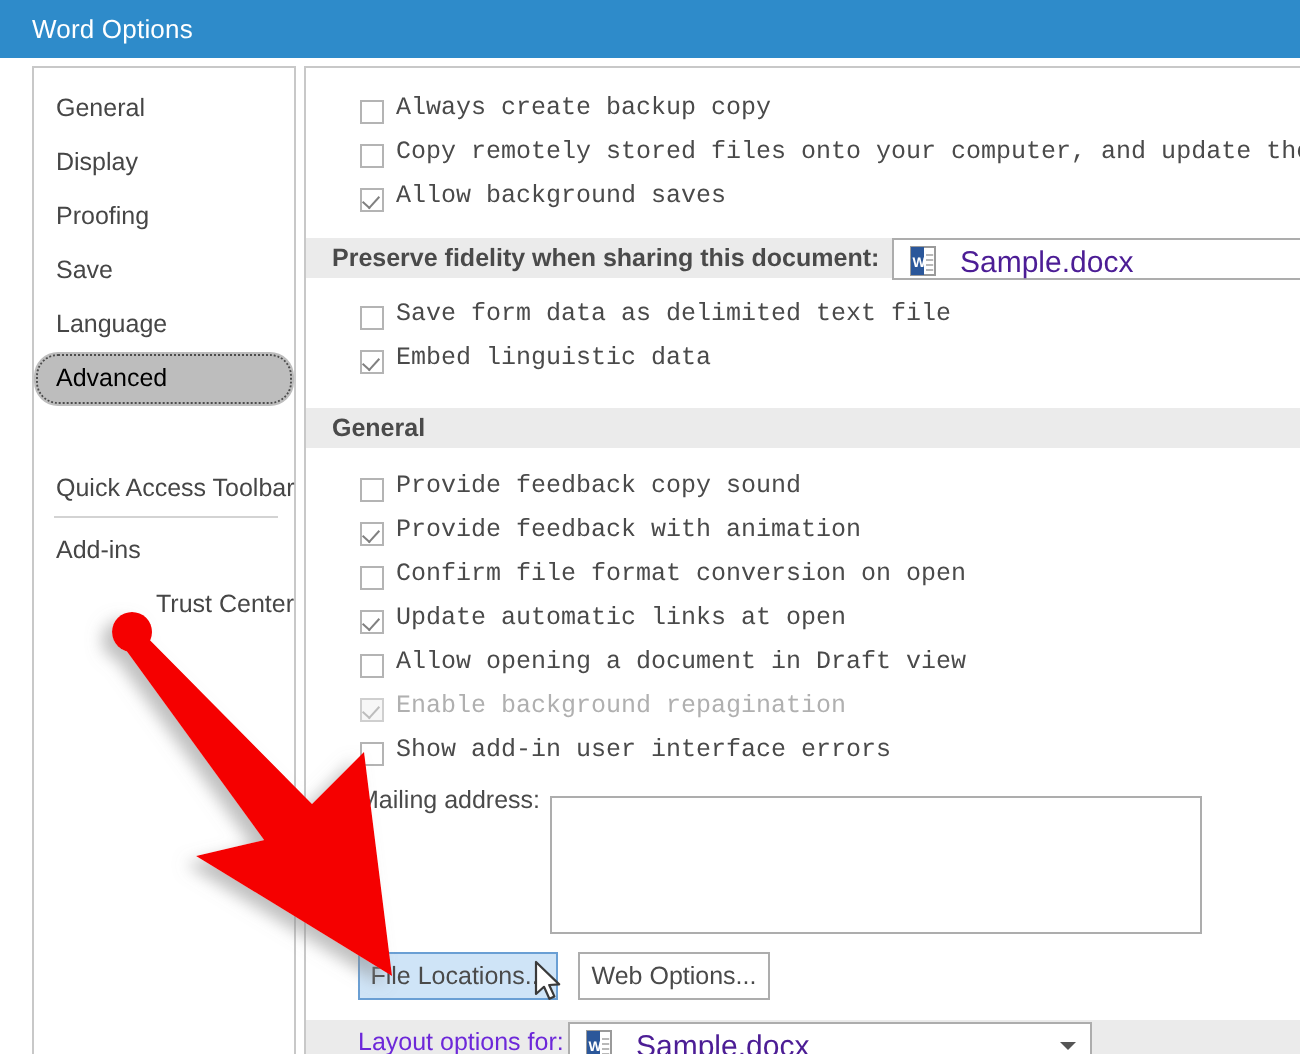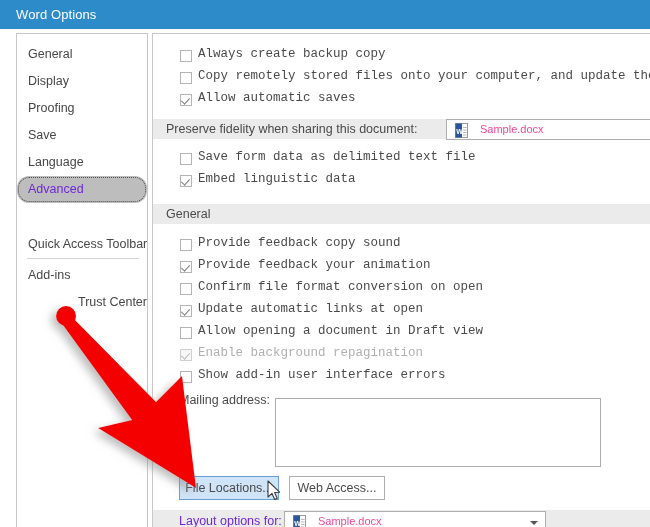--- a/index.html
+++ b/index.html
@@ -56,21 +56,21 @@
     box-sizing: border-box;
     padding-left: 11px;
     font-size: 12.5px;
     color: #464646;
     white-space: nowrap;
   }
   .nav-item.selected {
     background: #bdbdbd;
     outline: 1px dotted #4d4d4d;
     outline-offset: -2px;
-    color: #6d28d9;
+    color: #000000;
     border-radius: 12px;
   }
   #nav-divider {
     position: absolute;
     left: 10px;
     top: 224px;
     width: 112px;
     height: 1px;
     background: #d3d3d3;
   }
@@ -140,39 +140,39 @@
     left: 0;
     width: 530px;
     height: 20px;
     background: #ebebeb;
   }
   .band-label {
     position: absolute;
     left: 13px;
     top: 3px;
     font-size: 12.5px;
-    font-weight: normal;
+    font-weight: bold;
     color: #4a4a4a;
     white-space: nowrap;
   }
 
   
   .docfield {
     position: absolute;
     box-sizing: border-box;
     border: 1px solid #adadad;
     background: #ffffff;
     height: 21px;
   }
   .docfield .doc-name {
     position: absolute;
     left: 33px;
     top: 3px;
-    font-size: 11px;
-    color: #ec4899;
+    font-size: 15px;
+    color: #4c1d95;
     white-space: nowrap;
   }
   .word-icon {
     position: absolute;
     left: 8px;
     top: 3px;
     width: 13px;
     height: 15px;
   }
   .dd-arrow {
@@ -268,21 +268,21 @@
   <div class="opt-row" style="top:12px;">
     <span class="cb"></span>
     <span class="opt-label">Always create backup copy</span>
   </div>
   <div class="opt-row" style="top:34px;">
     <span class="cb"></span>
     <span class="opt-label">Copy remotely stored files onto your computer, and update the remote file when saving</span>
   </div>
   <div class="opt-row" style="top:56px;">
     <span class="cb checked"></span>
-    <span class="opt-label">Allow automatic saves</span>
+    <span class="opt-label">Allow background saves</span>
   </div>
 
   <div class="band" style="top:85px;">
     <div class="band-label">Preserve fidelity when sharing this document:</div>
   </div>
   <div class="docfield" style="left:293px; top:85px; width:245px;">
     <svg class="word-icon" viewBox="0 0 13 15">
       <rect x="0.5" y="0.5" width="12" height="14" fill="#ffffff" stroke="#9a9a9a"></rect>
       <rect x="0.5" y="0.5" width="6.5" height="14" fill="#2b579a"></rect>
       <text x="1.2" y="10.5" font-family="Liberation Sans, sans-serif" font-size="7" font-weight="bold" fill="#ffffff">W</text>
@@ -306,21 +306,21 @@
   <div class="band" style="top:170px;">
     <div class="band-label">General</div>
   </div>
 
   <div class="opt-row" style="top:201px;">
     <span class="cb"></span>
     <span class="opt-label">Provide feedback copy sound</span>
   </div>
   <div class="opt-row" style="top:223px;">
     <span class="cb checked"></span>
-    <span class="opt-label">Provide feedback your animation</span>
+    <span class="opt-label">Provide feedback with animation</span>
   </div>
   <div class="opt-row" style="top:245px;">
     <span class="cb"></span>
     <span class="opt-label">Confirm file format conversion on open</span>
   </div>
   <div class="opt-row" style="top:267px;">
     <span class="cb checked"></span>
     <span class="opt-label">Update automatic links at open</span>
   </div>
   <div class="opt-row" style="top:289px;">
@@ -336,21 +336,21 @@
     <span class="opt-label">Show add-in user interface errors</span>
   </div>
 
   <div id="mailing-label" style="position:absolute; left:26px; top:359px;">Mailing address:</div>
   <div id="mailing-box" style="position:absolute; left:122px; top:364px; width:326px; height:69px;"></div>
 
   <div class="btn hover" style="left:26px; top:442px; width:100px;">
     <span>File Locations...</span>
   </div>
   <div class="btn" style="left:136px; top:442px; width:96px;">
-    <span>Web Access...</span>
+    <span>Web Options...</span>
   </div>
 
   <div class="band" style="top:476px; height:22px;"></div>
   <div style="position:absolute; left:26px; top:480px; font-size:12.5px; color:#6d28d9; white-space:nowrap;">Layout options for:</div>
   <div class="docfield" style="left:131px; top:477px; width:262px; height:21px;">
     <svg class="word-icon" viewBox="0 0 13 15">
       <rect x="0.5" y="0.5" width="12" height="14" fill="#ffffff" stroke="#9a9a9a"></rect>
       <rect x="0.5" y="0.5" width="6.5" height="14" fill="#2b579a"></rect>
       <text x="1.2" y="10.5" font-family="Liberation Sans, sans-serif" font-size="7" font-weight="bold" fill="#ffffff">W</text>
       <rect x="8" y="4" width="3.6" height="1" fill="#b8b8b8"></rect>

